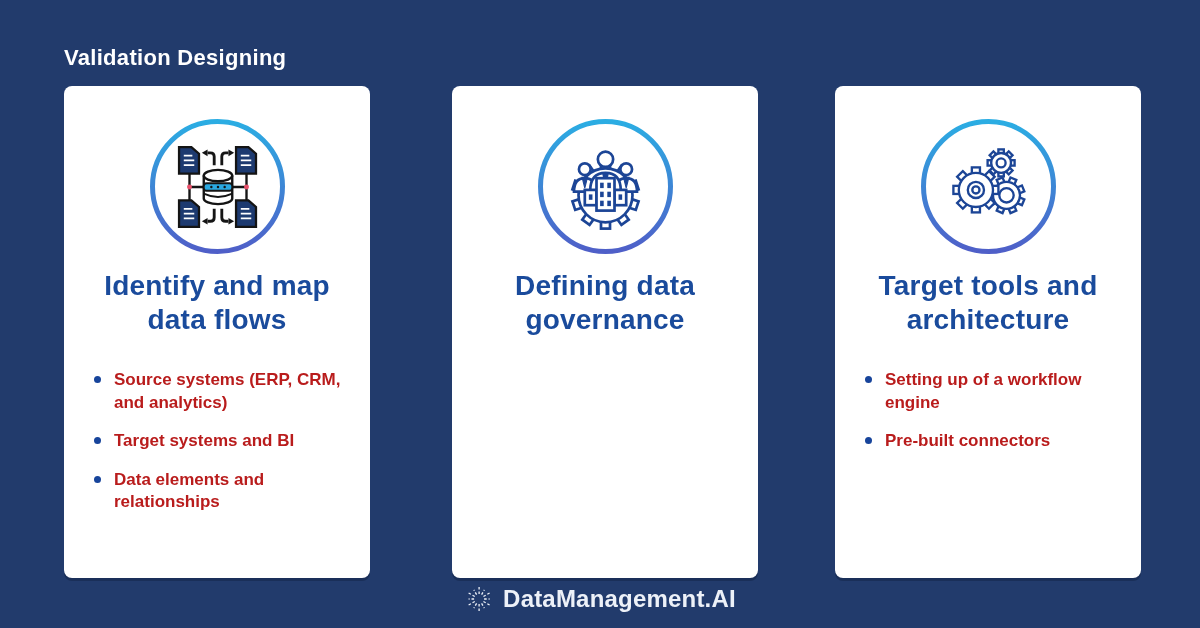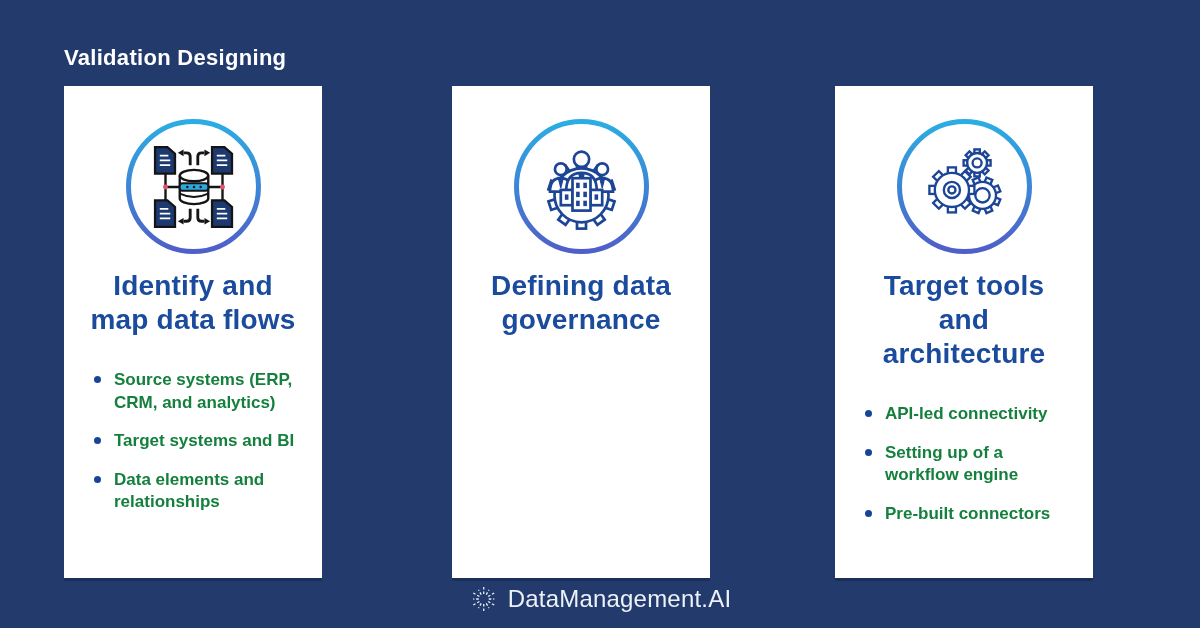--- a/index.html
+++ b/index.html
@@ -6,22 +6,22 @@
   body{
     width:1200px;height:628px;position:relative;overflow:hidden;
     background:#223b6c;
     font-family:"Liberation Sans", sans-serif;
   }
   .page-title{
     position:absolute;left:64px;top:30px;
     color:#ffffff;font-size:22px;font-weight:700;letter-spacing:.3px;
   }
   .card{
-    position:absolute;top:86px;width:258px;height:492px;
-    background:#ffffff;border-radius:0;
+    position:absolute;top:86px;width:306px;height:492px;
+    background:#ffffff;border-radius:8px;
     box-shadow:0 3px 0 rgba(8,18,40,.28);
   }
   .card-1{left:64px}
   .card-2{left:452px}
   .card-3{left:835px}
   .medallion{
     width:137px;height:137px;margin:32px auto 0;display:block;
   }
   .card-heading{
     margin:14px 20px 0;
@@ -32,28 +32,28 @@
     list-style:none;margin:32px 0 0;padding:0 24px 0 30px;
   }
   ul.bullets li{
     display:flex;align-items:flex-start;gap:13px;margin-bottom:16px;
   }
   .dot{
     flex:0 0 auto;width:7px;height:7px;border-radius:50%;
     background:#17449b;margin-top:7px;
   }
   .btext{
-    color:#15803d;font-size:17px;font-weight:700;line-height:1.32;
+    color:#b91c1c;font-size:17px;font-weight:700;line-height:1.32;
   }
   .footer-logo{
     position:absolute;left:50%;top:584px;transform:translateX(-50%);
     display:flex;align-items:center;gap:9px;
     color:#edf1f8;font-size:24px;letter-spacing:.2px;white-space:nowrap;
   }
-  .footer-logo .brand-text{font-weight:400;}
+  .footer-logo .brand-text{font-weight:700;}
   svg{display:block}
 </style>
 </head>
 <body>
 
 <h1 class="page-title">Validation Designing</h1>
 
 <section class="card card-1">
   <svg class="medallion" width="137" height="137" viewBox="0 0 137 137">
     <defs>
@@ -222,24 +222,20 @@
         <rect x="61" y="11" width="6" height="8" transform="rotate(225 64 26)"></rect>
         <rect x="61" y="11" width="6" height="8" transform="rotate(270 64 26)"></rect>
         <rect x="61" y="11" width="6" height="8" transform="rotate(315 64 26)"></rect>
         <circle cx="64" cy="26" r="11"></circle>
         <circle cx="64" cy="26" r="5"></circle>
       </g>
     </g>
   </svg>
   <h2 class="card-heading">Target tools and architecture</h2>
   <ul class="bullets">
-    <li>
-        <span class="dot"></span>
-        <span class="btext">API-led connectivity</span>
-      </li>
     <li>
         <span class="dot"></span>
         <span class="btext">Setting up of a workflow engine</span>
       </li>
     <li>
         <span class="dot"></span>
         <span class="btext">Pre-built connectors</span>
       </li>
   </ul>
 </section>

